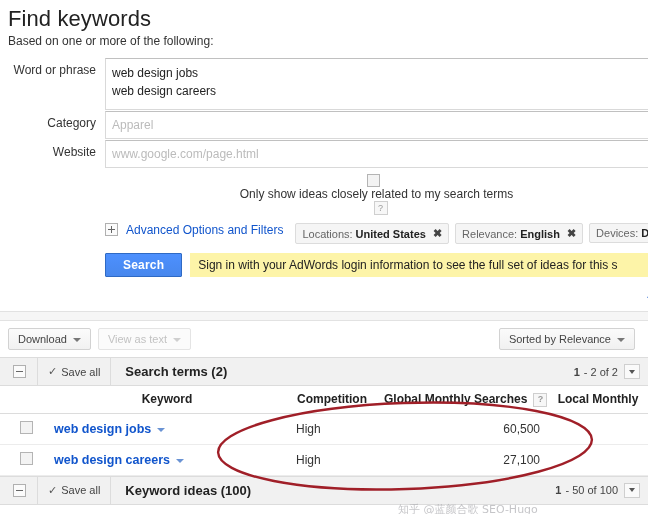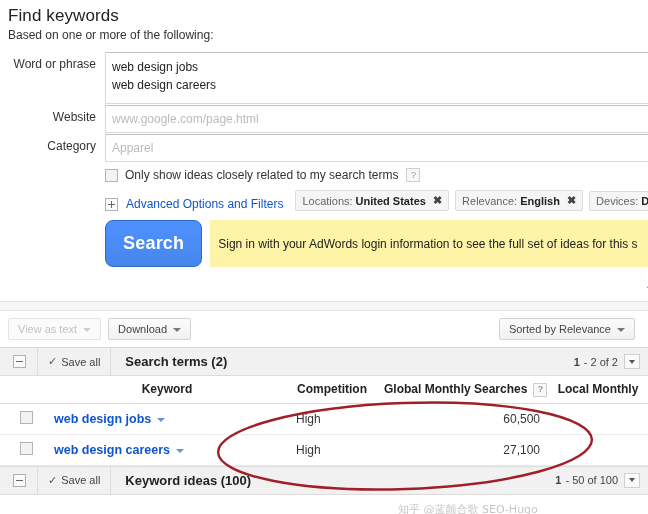--- a/index.html
+++ b/index.html
@@ -16,21 +16,21 @@
     color: #222222;
     position: relative;
   }
 
   
   .panel {
     position: relative;
     padding: 6px 0 0 0;
   }
   .page-title {
-    font-size: 17px;
+    font-size: 22px;
     color: #222222;
     font-weight: normal;
     margin: 0 0 2px 8px;
     letter-spacing: .1px;
   }
   .subtitle {
     font-size: 12px;
     color: #333333;
     margin: 0 0 10px 8px;
   }
@@ -69,20 +69,21 @@
   }
   .field .ph {
     color: #bbbbbb;
   }
 
   
   .opts-row {
     display: flex;
     align-items: center;
     margin: 6px 0 8px 105px;
+    flex-direction: column;
   }
   .cb {
     width: 11px;
     height: 11px;
     border: 1px solid #b4b4b4;
     background: #f3f3f3;
     display: inline-block;
     margin-right: 7px;
     flex: 0 0 auto;
   }
@@ -101,21 +102,21 @@
     color: #9a9a9a;
     font-size: 9px;
     line-height: 1;
     margin-left: 8px;
     flex: 0 0 auto;
   }
 
   
   .adv-row {
     display: flex;
-    align-items: flex-end;
+    align-items: flex-start;
     margin: 0 0 9px 105px;
     white-space: nowrap;
   }
   .plus-box {
     width: 11px;
     height: 11px;
     border: 1px solid #b0b0b0;
     background: #fbfbfb;
     position: relative;
     margin-right: 8px;
@@ -160,24 +161,24 @@
   
   .search-row {
     display: flex;
     align-items: stretch;
     margin: 4px 0 0 105px;
   }
   .search-btn {
     background: linear-gradient(to bottom, #4d90fe, #4787ed);
     border: 1px solid #2f6ac4;
     color: #fff;
-    font-size: 18px;
+    font-size: 12px;
     font-weight: bold;
-    padding: 12px 17px;
-    border-radius: 8px;
+    padding: 4px 17px;
+    border-radius: 1px;
     cursor: pointer;
     letter-spacing: .2px;
     flex: 0 0 auto;
   }
   .signin-bar {
     background: #fdf4a8;
     color: #222;
     font-size: 12px;
     display: flex;
     align-items: center;
@@ -400,30 +401,30 @@
 
   <div class="form-row">
     <div class="form-label">Word or phrase</div>
     <div class="field textarea">
       <div>web design jobs</div>
       <div>web design careers</div>
     </div>
   </div>
 
   <div class="form-row">
+    <div class="form-label">Category</div>
+    <div class="field">
+      <span class="ph">Apparel</span>
+    </div>
+  </div>
+
+  <div class="form-row">
     <div class="form-label">Website</div>
     <div class="field">
       <span class="ph">www.google.com/page.html</span>
-    </div>
-  </div>
-
-  <div class="form-row">
-    <div class="form-label">Category</div>
-    <div class="field">
-      <span class="ph">Apparel</span>
     </div>
   </div>
 
   <div class="opts-row">
     <span class="cb"></span>
     <span class="opts-text">Only show ideas closely related to my search terms</span>
     <span class="help-box">?</span>
   </div>
 
   <div class="adv-row">
@@ -454,25 +455,25 @@
   </div>
 
   <div class="about-row">
     <a class="link about-link">Ab</a>
   </div>
 </div>
 
 <div class="band"></div>
 
 <div class="toolbar">
+  <button class="btn">
+    <span>Download</span><span class="caret"></span>
+  </button>
   <button class="btn disabled">
     <span>View as text</span><span class="caret"></span>
-  </button>
-  <button class="btn">
-    <span>Download</span><span class="caret"></span>
   </button>
   <span class="spacer"></span>
   <button class="btn">
     <span>Sorted by Relevance</span><span class="caret"></span>
   </button>
 </div>
 
 <div class="sec-head">
   <span class="collapse-box"></span>
   <span class="saveall">

